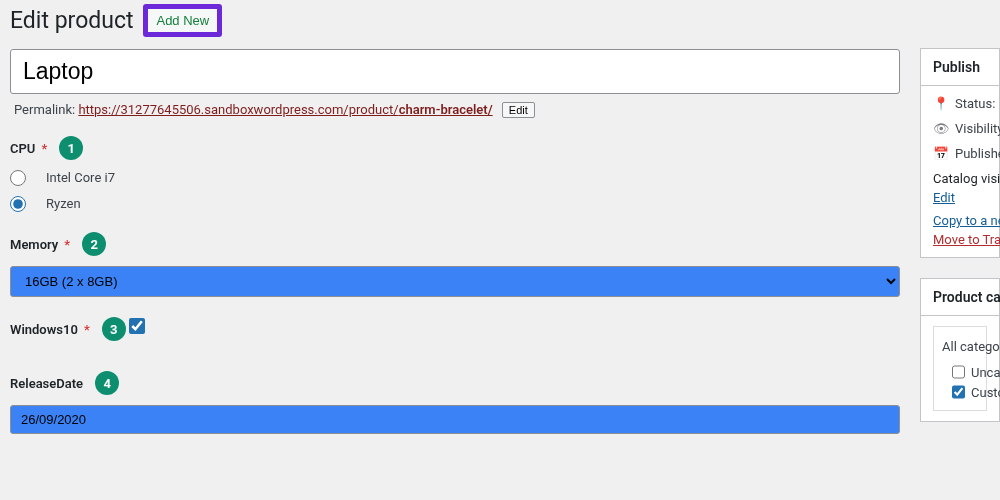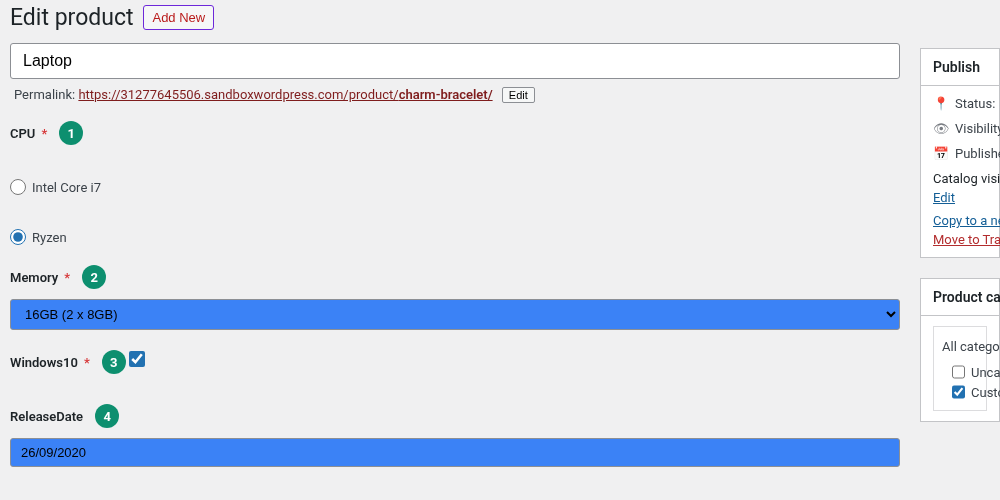--- a/index.html
+++ b/index.html
@@ -21,32 +21,32 @@
   align-items: center;
   gap: 10px;
   padding: 4px 0 12px 0;
 }
 .page-heading h1 {
   font-size: 23px;
   font-weight: 400;
   color: #1d2327;
 }
 .add-new-btn {
-  border: 1px solid #6d28d9;
+  border: 5px solid #6d28d9;
   background: #f6f7f7;
-  color: #b91c1c;
+  color: #15803d;
   padding: 4px 8px;
   font-size: 13px;
   border-radius: 3px;
   cursor: pointer;
 }
 
 .title-input {
   width: 100%;
-  font-size: 16px;
+  font-size: 23px;
   padding: 8px 12px;
   border: 1px solid #8c8f94;
   border-radius: 3px;
   background: #fff;
   outline: none;
 }
 
 .permalink-row {
   padding: 8px 4px 18px 4px;
   font-size: 13px;
@@ -81,21 +81,21 @@
   width: 24px; height: 24px;
   border-radius: 50%;
   background: #0d8f6f;
   color: #fff;
   font-weight: 700;
   font-size: 13px;
   margin-left: 6px;
 }
 
 .radio-group { display: flex; flex-direction: column; gap: 10px; }
-.radio-item { display: flex; align-items: center; gap: 6px; font-size: 13px; color: #3c434a; margin-top: 24px; }
+.radio-item { display: flex; gap: 20px; font-size: 13px; color: #3c434a; }
 input[type=radio] { width: 16px; height: 16px; accent-color: #2271b1; }
 input[type=checkbox] { width: 16px; height: 16px; accent-color: #2271b1; }
 
 .select-input, .text-input {
   width: 100%;
   padding: 6px 10px;
   font-size: 13px;
   border: 1px solid #8c8f94;
   border-radius: 3px;
   background: #3b82f6;

